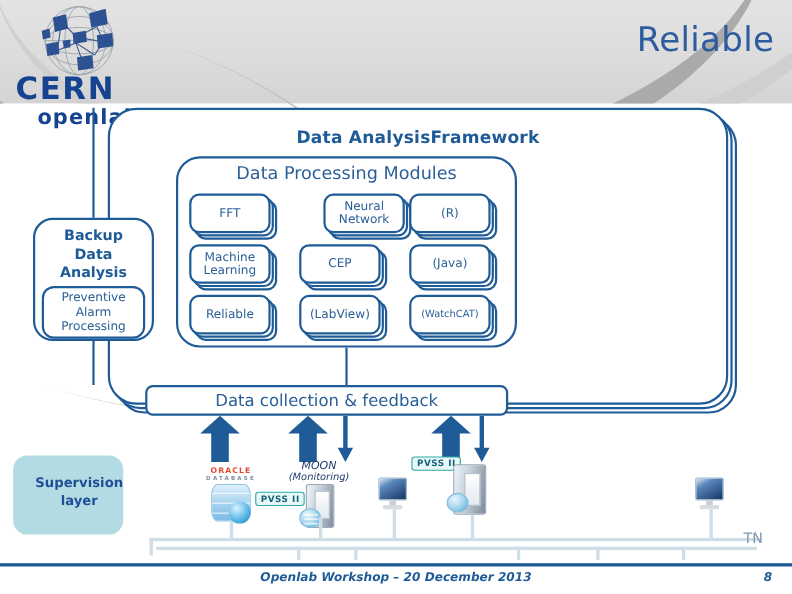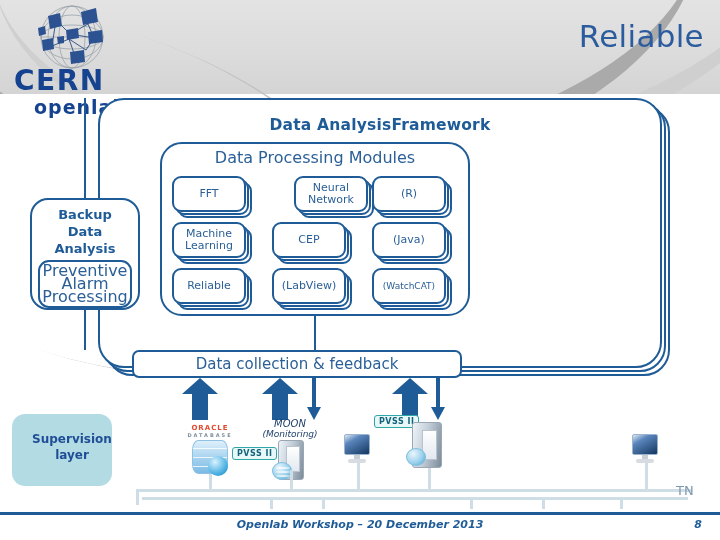--- a/index.html
+++ b/index.html
@@ -111,21 +111,21 @@
   #backup-label{
     position:absolute; left:30px; top:112px; width:110px;
     text-align:center; font-size:13px; font-weight:bold; line-height:17px;
     color:#1f5c97; font-family:"DejaVu Sans", sans-serif;
   }
   #preventive-box{
     left:38px; top:166px; width:94px; height:48px; border-radius:11px;
   }
   #preventive-label{
     position:absolute; left:38px; top:170px; width:94px;
-    text-align:center; font-size:16px; line-height:13px; color:#2a5f97;
+    text-align:center; font-size:11px; line-height:13px; color:#2a5f97;
     font-family:"DejaVu Sans", sans-serif;
   }
 
   
   .conn{ position:absolute; background:#1f5c97; }
 
   
   #dcf-box{
     left:132px; top:256px; width:330px; height:28px; border-radius:7px;
   }

